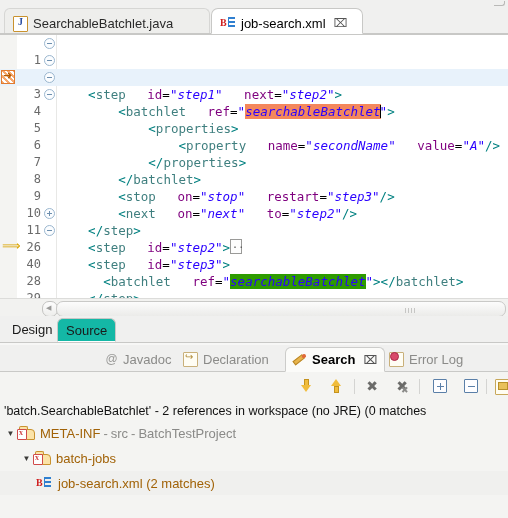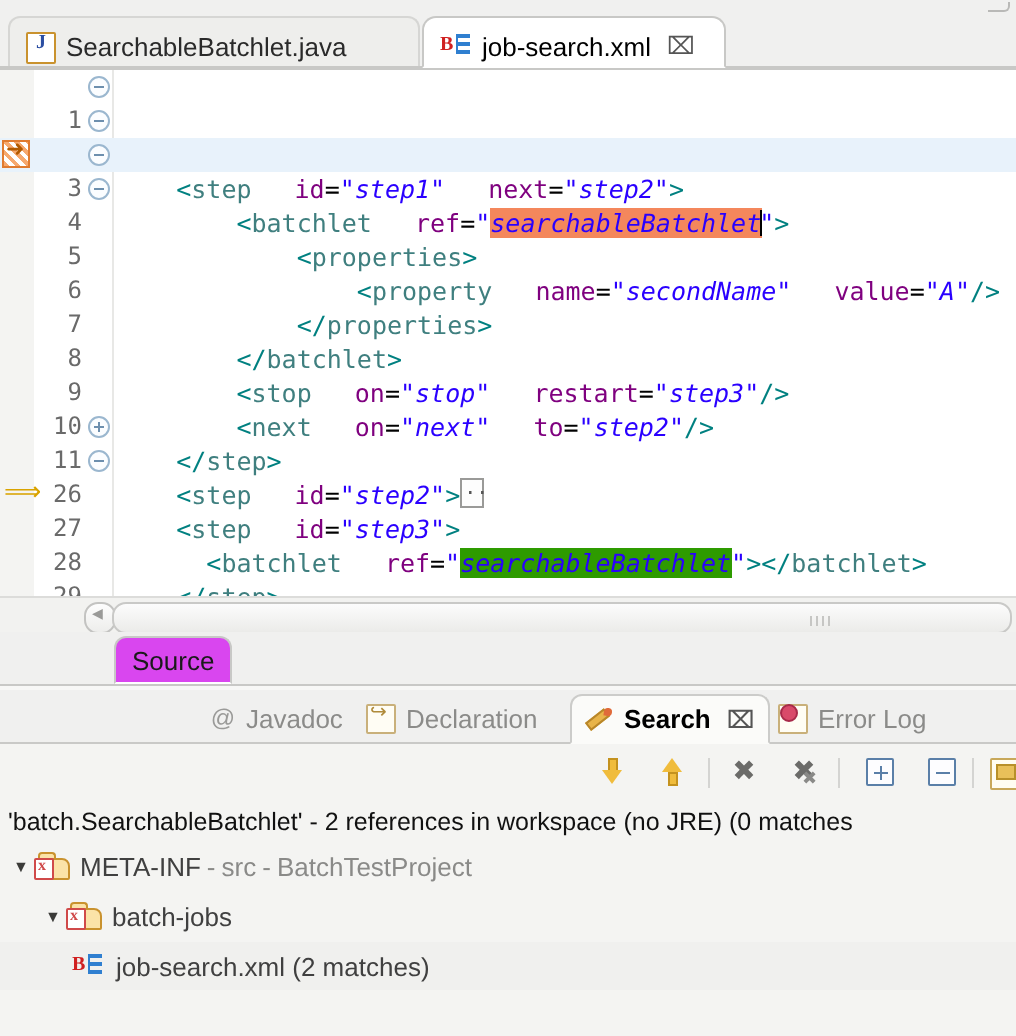--- a/index.html
+++ b/index.html
@@ -222,21 +222,21 @@
   }
   .ds-row:after {
     content:""; position:absolute; left:0; bottom:0; width:100%; height:1px;
     background:#c8c8c6;
   }
   .ds-tab {
     position:absolute; top:2px; height:24px; line-height:24px;
     padding:0 8px; font-size:13px; box-sizing:border-box; cursor:default;
   }
   .ds-tab.sel {
-    background:#d946ef; border:1px solid #c8c8c6; border-bottom:1px solid #fff;
+    background:#14b8a6; border:1px solid #c8c8c6; border-bottom:1px solid #fff;
     border-top-left-radius:6px; border-top-right-radius:6px;
   }
 
   
   .view-part {
     position:absolute; left:0; top:345px; width:508px; height:173px;
     background:#f4f4f2;
   }
   .vtabrow {
     position:absolute; left:0; top:0; width:508px; height:27px;
@@ -399,21 +399,21 @@
   }
   .ic-folder .badge {
     position:absolute; left:0px; top:3px; width:8px; height:9px;
     background:#ffffff; border:1px solid #d04a4a; border-radius:1px;
   }
   .ic-folder .badge:after {
     content:"x"; position:absolute; left:1px; top:-3px;
     font-size:8px; color:#d04a4a; font-weight:bold; line-height:11px;
     font-family:"Liberation Serif", serif;
   }
-  .t-main { color:#404040; }
+  .t-main { color:#a16207; }
   .t-dim  { color:#8a8a88; }
   .t-sep  { color:#8a8a88; margin:0 3px; }
 </style>
 </head>
 <body>
 
 <div id="root">
 
   <div class="editor-part">
 
@@ -508,21 +508,21 @@
         </div>
         <div class="fold plus" style="top:173px;"></div>
 
         <div class="ln" style="top:187px;">
           <span class="num">26</span>
           <span class="code">    <span class="t-br">&lt;</span><span class="t-tag">step</span> <span class="t-att">id</span><span class="t-eq">=</span><span class="t-q">"</span><span class="t-val">step3</span><span class="t-q">"</span><span class="t-br">&gt;</span></span>
         </div>
         <div class="fold minus" style="top:190px;"></div>
 
         <div class="ln" style="top:204px;">
-          <span class="num">27</span>
+          <span class="num">40</span>
           <span class="code">      <span class="t-br">&lt;</span><span class="t-tag">batchlet</span> <span class="t-att">ref</span><span class="t-eq">=</span><span class="t-q">"</span><span class="sel-green">searchableBatchlet</span><span class="t-q">"</span><span class="t-br">&gt;&lt;/</span><span class="t-tag">batchlet</span><span class="t-br">&gt;</span></span>
         </div>
         <div class="ann-arrow" style="top:204px;">⟹</div>
 
         <div class="ln" style="top:221px;">
           <span class="num">28</span>
           <span class="code">    <span class="t-br">&lt;/</span><span class="t-tag">step</span><span class="t-br">&gt;</span></span>
         </div>
 
         <div class="ln" style="top:238px;">
@@ -534,20 +534,23 @@
     </div>
 
     <div class="hscroll">
       <div class="arrow-l"></div>
       <div class="thumb">
         <div class="grip"></div>
       </div>
     </div>
 
     <div class="ds-row">
+      <div class="ds-tab" style="left:4px;">
+        <span>Design</span>
+      </div>
       <div class="ds-tab sel" style="left:57px;">
         <span>Source</span>
       </div>
     </div>
 
   </div>
 
   <div class="view-part">
 
     <div class="vtabrow">

